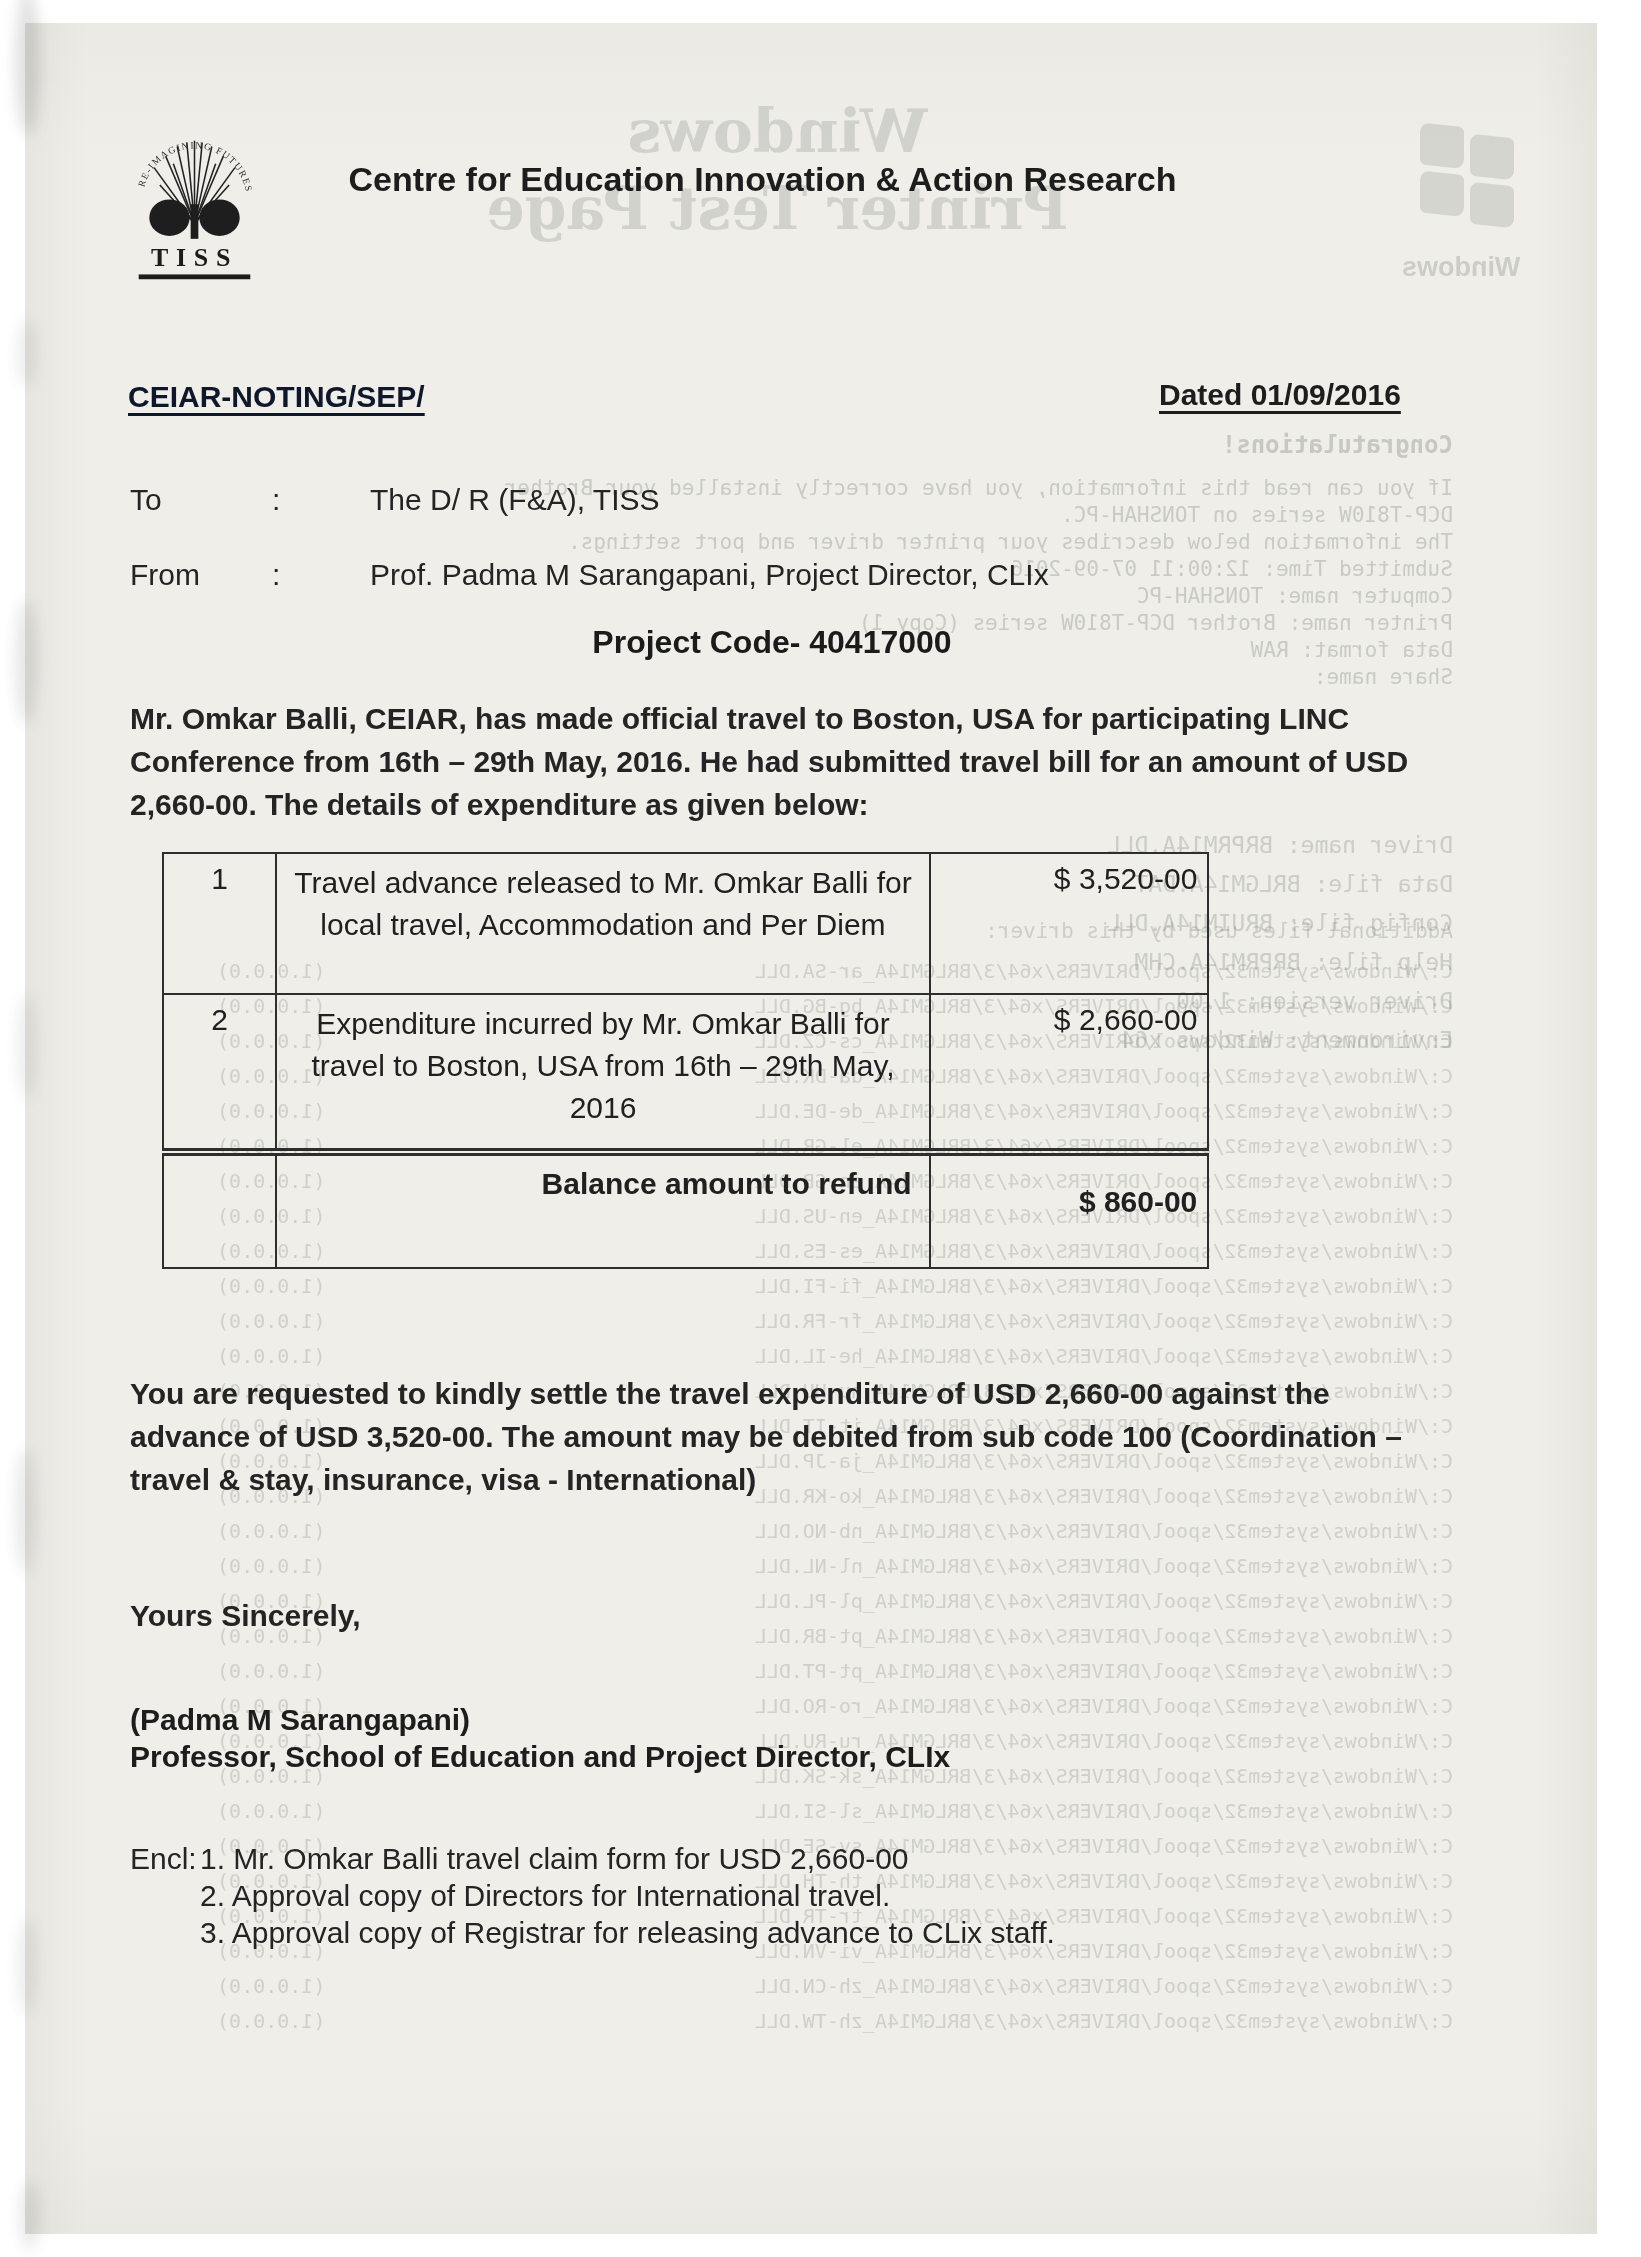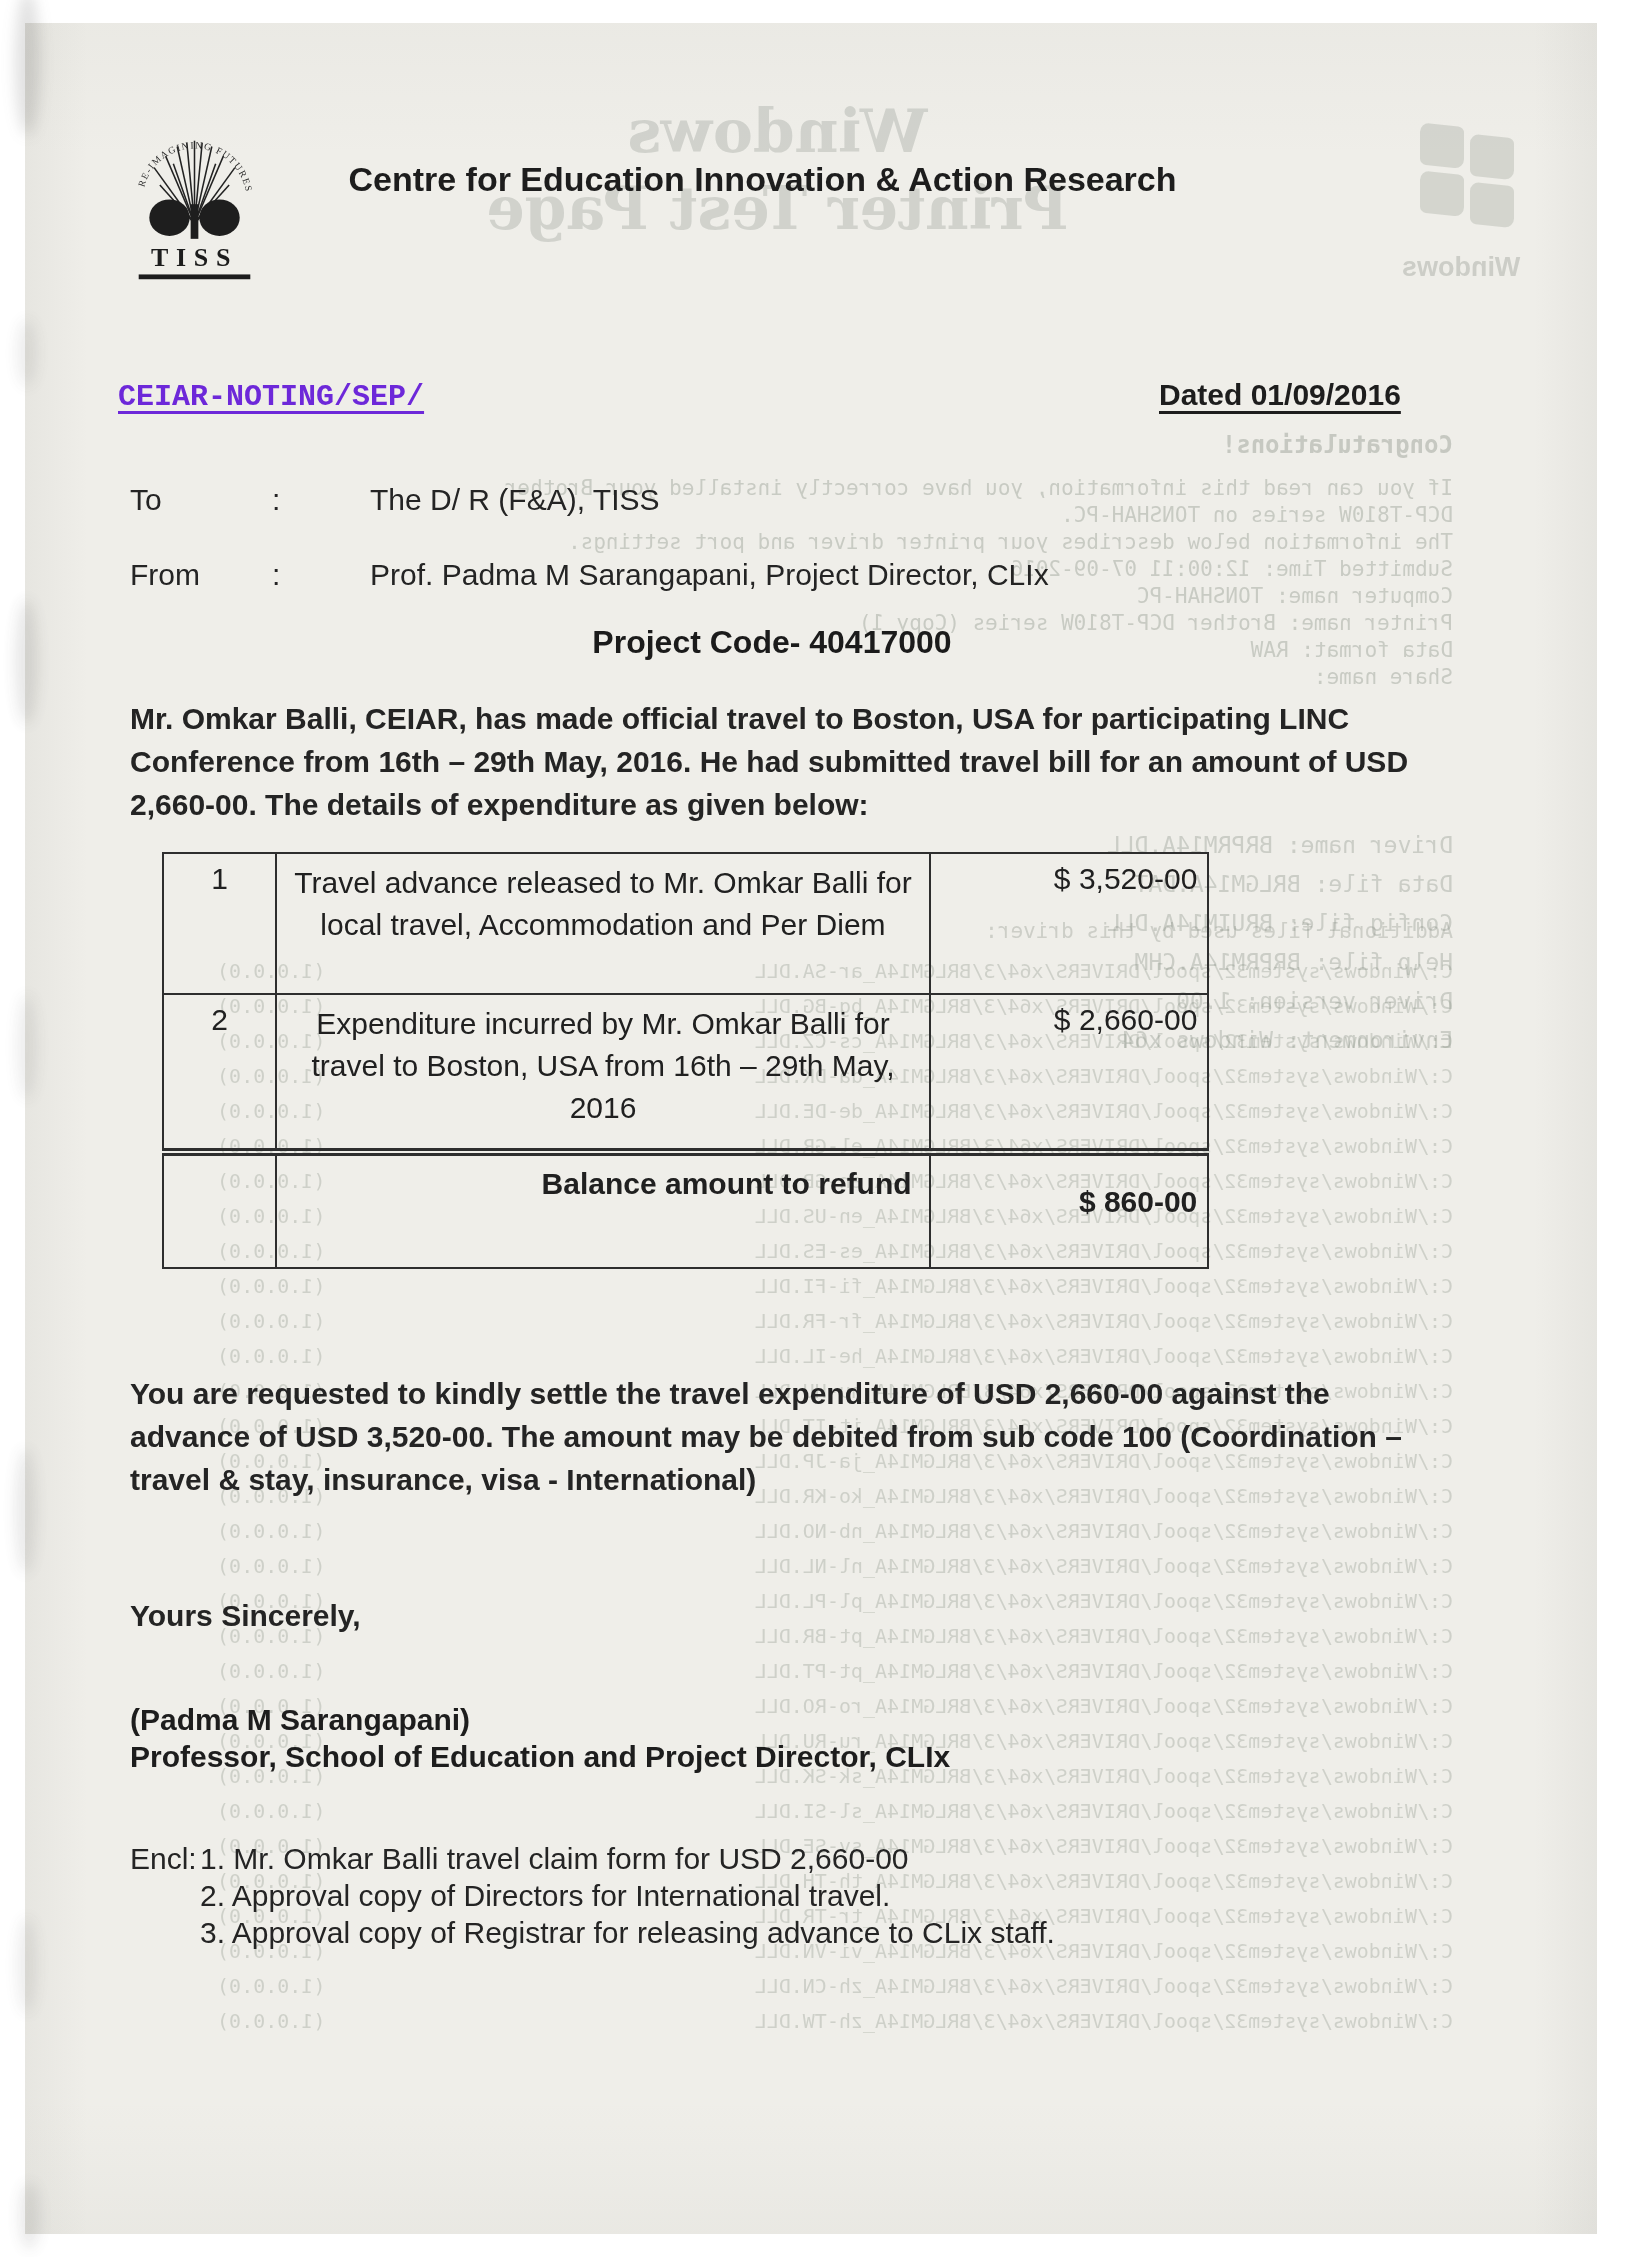--- a/index.html
+++ b/index.html
@@ -35,21 +35,21 @@
   .bleed-flag{left:1398px;top:127px;width:126px;height:203px;}
   .bleed-flag .panes{position:relative;width:100px;height:100px;margin-left:9.7px;transform:skewY(-6deg);}
   .bleed-flag .pane{position:absolute;width:44px;height:42px;background:rgba(130,138,128,0.25);border-radius:5.8px 9.7px 5.8px 9.7px;}
   .bleed-flag .p1{left:0;top:5.8px}.bleed-flag .p2{left:50px;top:0}
   .bleed-flag .p3{left:0;top:54px}.bleed-flag .p4{left:50px;top:48px}
   .bleed-flag .word{margin-top:25px;text-align:center;font-weight:bold;font-size:27px;color:rgba(130,138,128,0.32);}
   
   .abs{position:absolute;}
   .logo{left:131px;top:100px;width:127px;height:193px;}
   .org{left:222px;top:158px;width:1081px;text-align:center;font-weight:bold;font-size:34px;line-height:42px;color:#1d1d1d;}
-  .refline{left:118px;top:380px;font-size:30px;font-weight:bold;text-decoration:underline;text-decoration-thickness:2.9px;text-underline-offset:5.8px;color:#6d28d9;font-family:Liberation Mono, monospace;}
+  .refline{left:128px;top:380px;font-size:30px;font-weight:bold;text-decoration:underline;text-decoration-thickness:2.9px;text-underline-offset:5.8px;color:#0f172a;}
   .dateline{left:1159px;top:378px;font-size:30px;font-weight:bold;text-decoration:underline;text-decoration-thickness:2.9px;text-underline-offset:5.8px;color:#1d1d1d;}
   .addr-row{left:130px;width:1313px;font-size:30px;color:#242424;}
   .addr-label{display:inline-block;width:142px;}
   .addr-colon{display:inline-block;width:98px;}
   .proj{left:130px;top:624px;width:1284px;text-align:center;font-weight:bold;font-size:32px;color:#1b1b1b;}
   .para{left:130px;width:1313px;font-size:30px;line-height:43px;color:#242424;font-weight:bold;}
   table.exp{
     position:absolute;left:162px;top:852px;width:1045px;border-collapse:collapse;table-layout:fixed;
     font-size:30px;color:#202020;
   }

